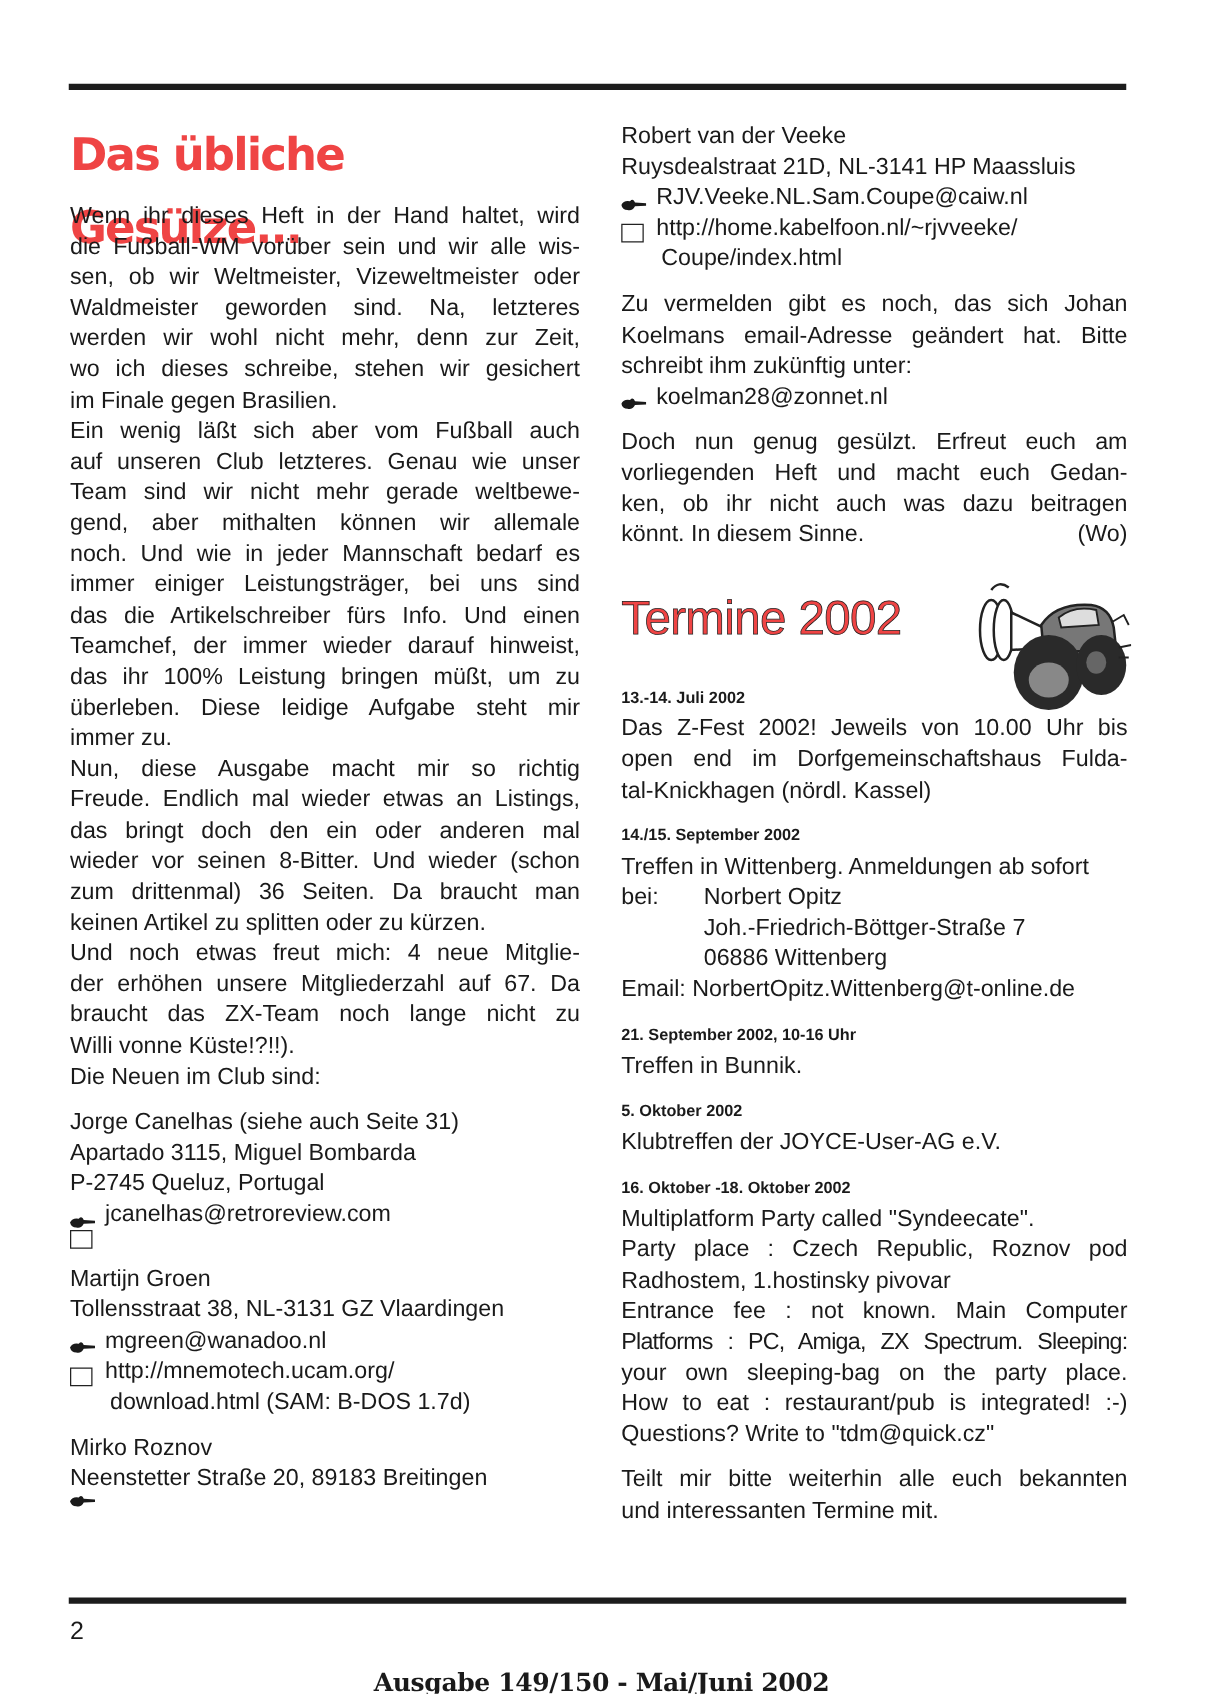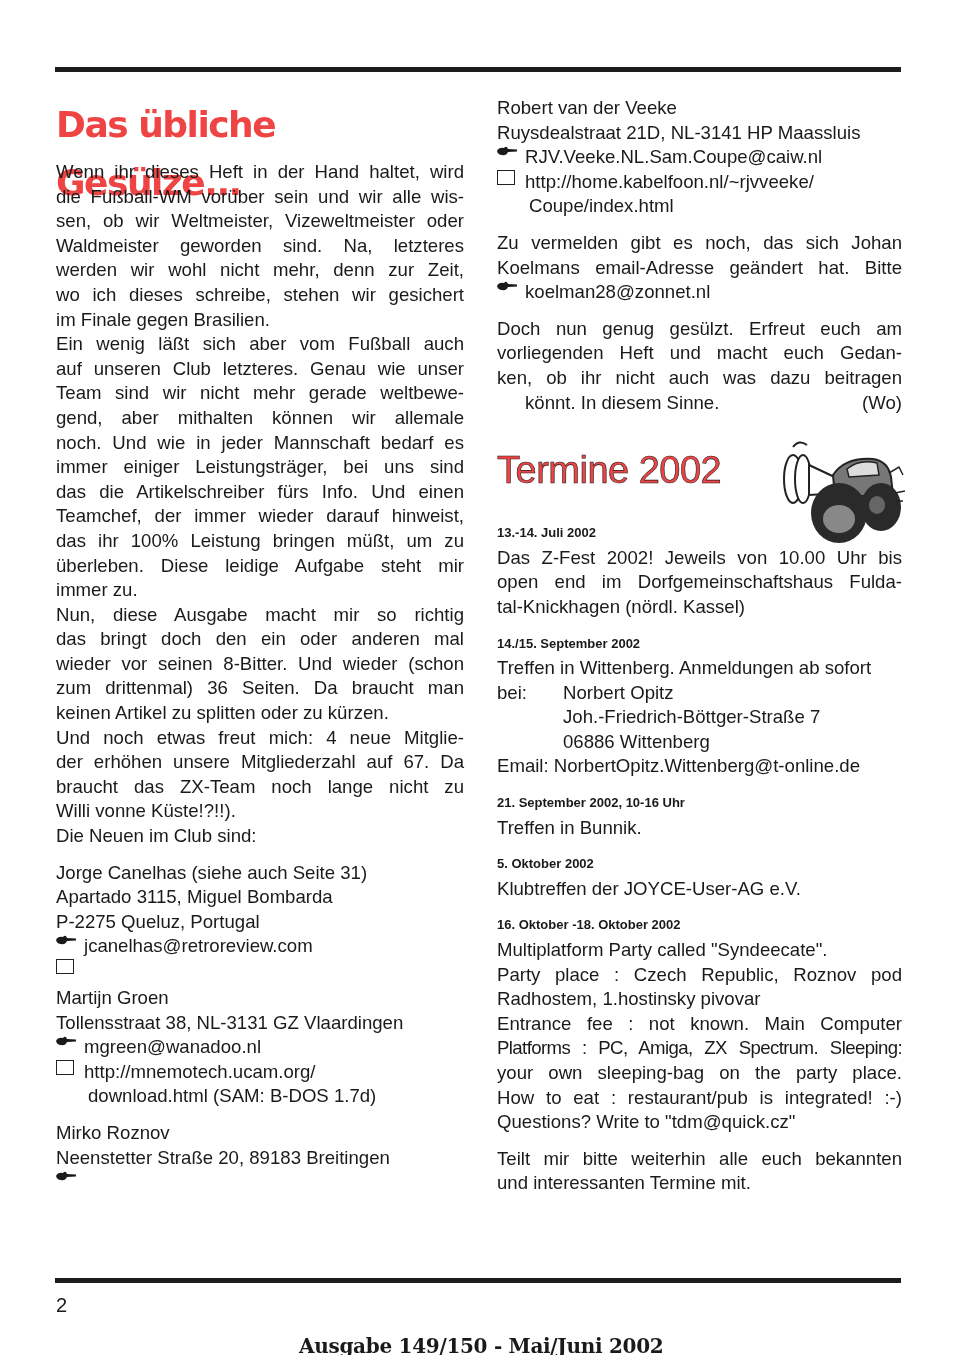--- a/index.html
+++ b/index.html
@@ -16,21 +16,21 @@
   h1 {
     margin: 0; font-weight: bold; color: #ef4444;
     font-family: "DejaVu Sans", sans-serif; letter-spacing: -1.5px;
   }
   .title-left { font-size: 36px; line-height: 58px; height: 64px; }
   .para { font-size: 18.6px; line-height: 24.6px; text-align: justify; margin: 0; }
   .para .ln { display: block; text-align-last: justify; white-space: nowrap; }
   .para .ln.last { text-align-last: left; }
   .ln { display: block; font-size: 18.6px; line-height: 24.6px; white-space: nowrap; }
   .gap { height: 12px; }
-  .contact-line { display: flex; align-items: flex-start; }
+  .contact-line { display: flex; align-items: flex-end; }
   .icon-hand { display: inline-block; width: 20px; height: 12px; margin-right: 8px; flex: none; }
   .icon-box {
     display: inline-block; width: 18px; height: 15px; border: 1.5px solid #222; box-sizing: border-box;
     margin-right: 10px; flex: none;
   }
   .indent { padding-left: 32px; }
   .termine-head { position: relative; height: 86px; margin-top: 20px; text-align: center; }
   .termine-title {
     position: absolute; left: 0; top: 14px; font-size: 38px; font-family: "Liberation Sans", sans-serif;
     font-weight: normal; letter-spacing: -0.5px; -webkit-text-stroke: 0.6px #1a1a1a;
@@ -71,41 +71,42 @@
     <span class="ln">noch. Und wie in jeder Mannschaft bedarf es</span>
     <span class="ln">immer einiger Leistungsträger, bei uns sind</span>
     <span class="ln">das die Artikelschreiber fürs Info. Und einen</span>
     <span class="ln">Teamchef, der immer wieder darauf hinweist,</span>
     <span class="ln">das ihr 100% Leistung bringen müßt, um zu</span>
     <span class="ln">überleben. Diese leidige Aufgabe steht mir</span>
     <span class="ln last">immer zu.</span>
   </div>
   <div class="para">
     <span class="ln">Nun, diese Ausgabe macht mir so richtig</span>
+    <span class="ln">Freude. Endlich mal wieder etwas an Listings,</span>
     <span class="ln">das bringt doch den ein oder anderen mal</span>
     <span class="ln">wieder vor seinen 8-Bitter. Und wieder (schon</span>
     <span class="ln">zum drittenmal) 36 Seiten. Da braucht man</span>
     <span class="ln last">keinen Artikel zu splitten oder zu kürzen.</span>
   </div>
   <div class="para">
     <span class="ln">Und noch etwas freut mich: 4 neue Mitglie-</span>
     <span class="ln">der erhöhen unsere Mitgliederzahl auf 67. Da</span>
     <span class="ln">braucht das ZX-Team noch lange nicht zu</span>
     <span class="ln last">Willi vonne Küste!?!!).</span>
   </div>
   <div class="para">
     <span class="ln last">Die Neuen im Club sind:</span>
   </div>
 
   <div class="gap"></div>
 
   <div>
     <span class="ln">Jorge Canelhas (siehe auch Seite 31)</span>
     <span class="ln">Apartado 3115, Miguel Bombarda</span>
-    <span class="ln">P-2275 Queluz, Portugal</span>
+    <span class="ln">P-2745 Queluz, Portugal</span>
     <div class="ln contact-line">
       <svg class="icon-hand" viewBox="0 0 20 12">
           <path d="M0 6 Q2 2 7 3 L8 2 Q10 1 11 4 L20 4.5 L20 6.5 L11 7 Q9 11 5 10 Q1 10 0 6 Z" fill="#1a1a1a"></path>
         </svg>
       <span>jcanelhas@retroreview.com</span>
     </div>
     <div class="ln contact-line">
       <span class="icon-box"></span>
     </div>
   </div>
@@ -155,34 +156,35 @@
       <span class="icon-box"></span>
       <span>http://home.kabelfoon.nl/~rjvveeke/</span>
     </div>
     <span class="ln indent">Coupe/index.html</span>
   </div>
 
   <div class="gap"></div>
   <div class="para">
     <span class="ln">Zu vermelden gibt es noch, das sich Johan</span>
     <span class="ln">Koelmans email-Adresse geändert hat. Bitte</span>
+    <span class="ln last">schreibt ihm zukünftig unter:</span>
   </div>
   <div class="ln contact-line">
     <svg class="icon-hand" viewBox="0 0 20 12">
         <path d="M0 6 Q2 2 7 3 L8 2 Q10 1 11 4 L20 4.5 L20 6.5 L11 7 Q9 11 5 10 Q1 10 0 6 Z" fill="#1a1a1a"></path>
       </svg>
     <span>koelman28@zonnet.nl</span>
   </div>
 
   <div class="gap"></div>
   <div class="para">
     <span class="ln">Doch nun genug gesülzt. Erfreut euch am</span>
     <span class="ln">vorliegenden Heft und macht euch Gedan-</span>
     <span class="ln">ken, ob ihr nicht auch was dazu beitragen</span>
-    <div class="ln" style="display:flex;justify-content:space-between;margin-left:28px;">
+    <div class="ln" style="display:flex;justify-content:space-between;">
       <span>könnt. In diesem Sinne.</span>
       <span>(Wo)</span>
     </div>
   </div>
 
   <div class="termine-head">
     <h1 class="termine-title">Termine 2002</h1>
     <svg class="car" viewBox="0 0 132 110">
       <path d="M20 12 Q26 4 34 10" stroke="#222" stroke-width="2" fill="none"></path>
       <ellipse cx="20" cy="44" rx="9" ry="24" fill="#fff" stroke="#222" stroke-width="2"></ellipse>

